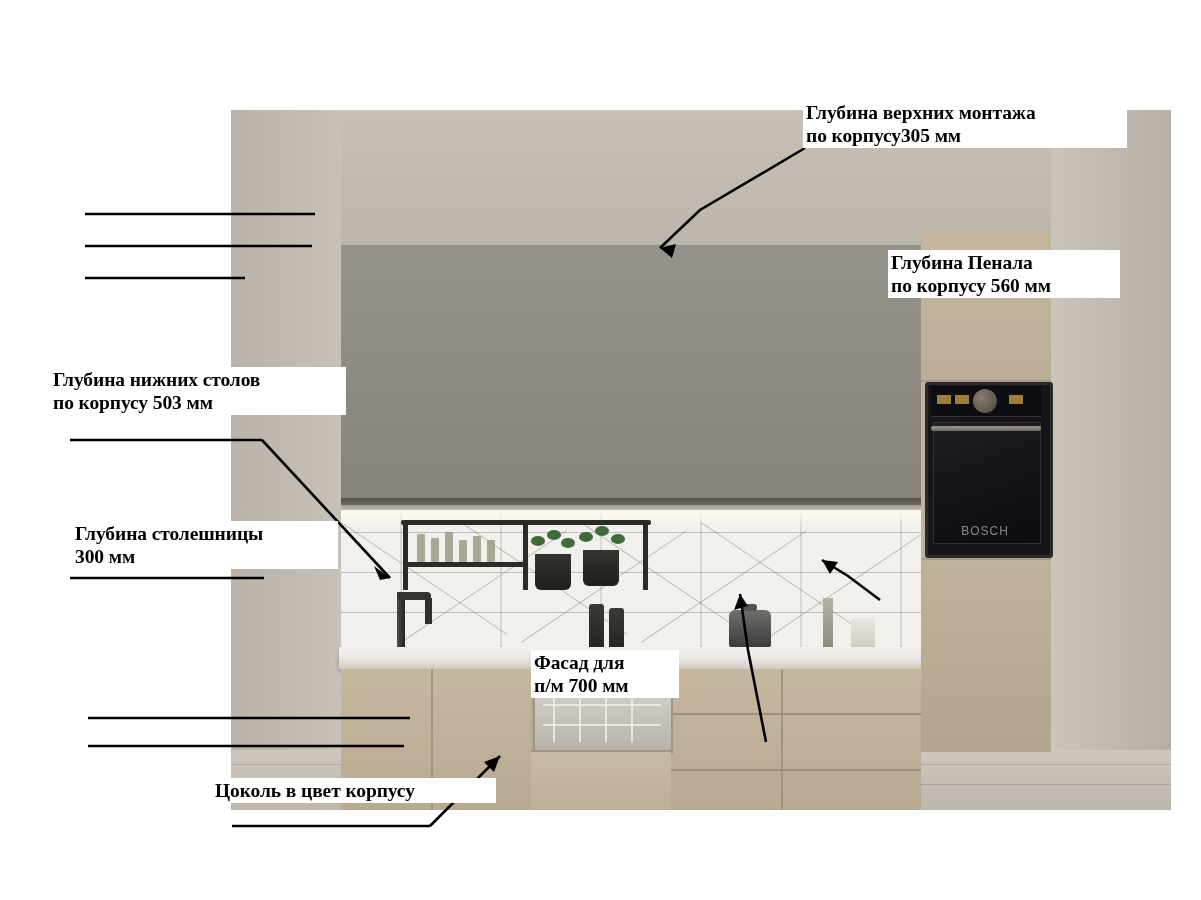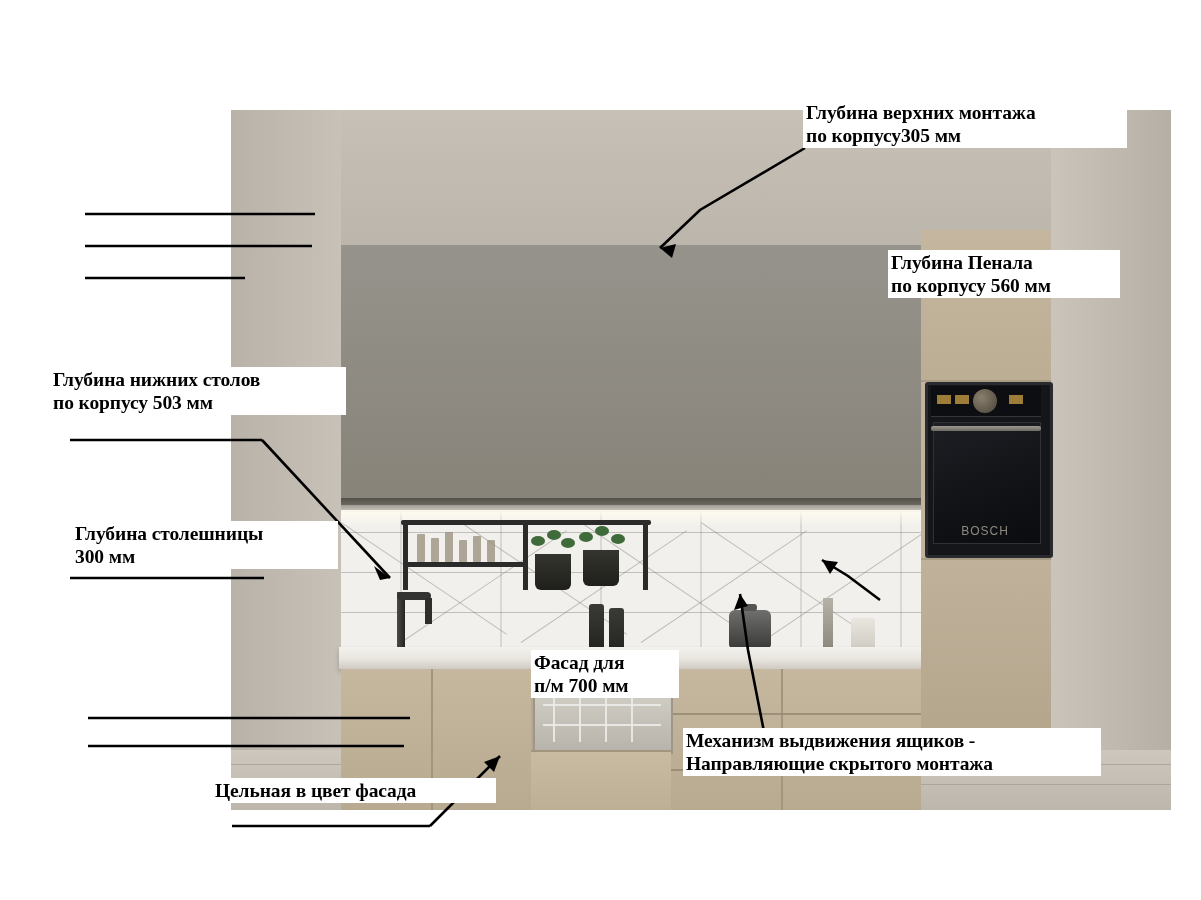--- a/index.html
+++ b/index.html
@@ -421,18 +421,16 @@
 по корпусу 503 мм</div>
 
   <div class="label" style="left:72px; top:521px; width:260px;">Глубина столешницы
  300 мм</div>
 
 
 
   <div class="label" style="left:531px; top:650px; width:142px;">Фасад для
 п/м 700 мм</div>
 
-  <div class="label" style="left:683px; top:728px; width:412px;">Механизм выдвижения ящиков -
-Направляющие скрытого монтажа</div>
-
-  <div class="label" style="left:212px; top:778px; width:278px;">Цельная в цвет фасада</div>
+
+  <div class="label" style="left:212px; top:778px; width:278px;">Цоколь в цвет корпусу</div>
 
 </div>
 
 </body></html>

